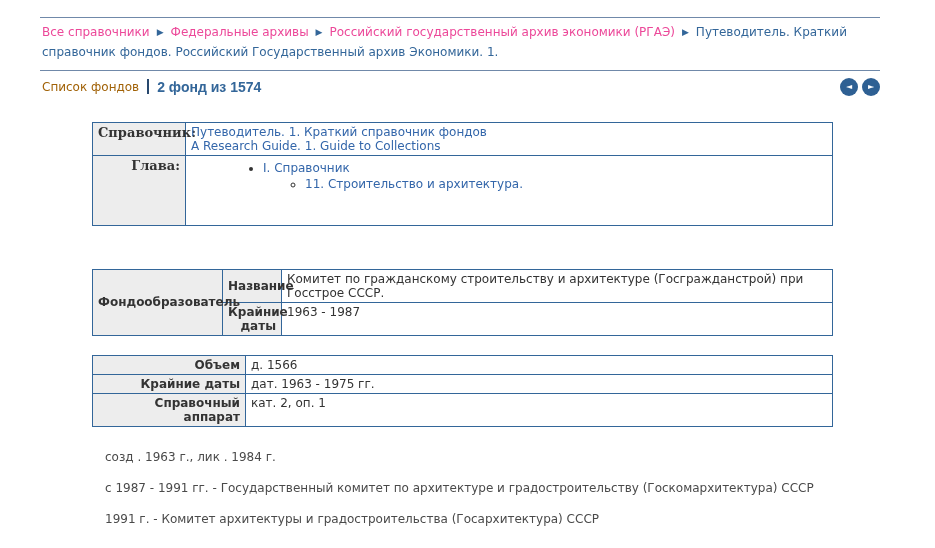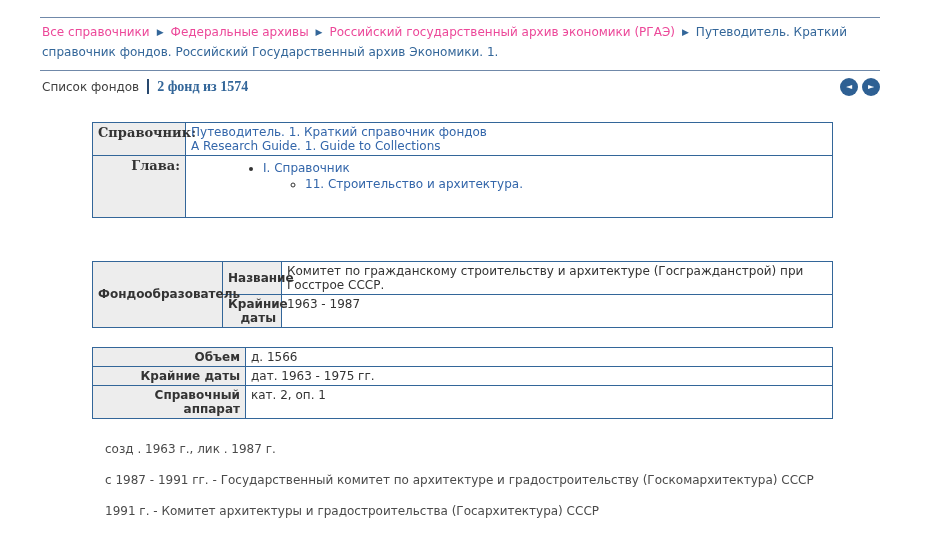--- a/index.html
+++ b/index.html
@@ -25,24 +25,24 @@
     color: #336699; font-size: 9px;
     margin: 0 7px; position: relative; top: -1px;
   }
 
   
   .list-header {
     display: flex; justify-content: space-between; align-items: center;
     margin-top: 7px; padding-left: 2px;
   }
   .lh-left { display: flex; align-items: center; }
-  .fond-list-link { color: #404040; text-decoration: none; cursor: pointer; }
+  .fond-list-link { color: #a16207; text-decoration: none; cursor: pointer; }
   .pipe { width: 2px; height: 15px; background: #28486e; margin: 0 8px; }
   .fond-position {
-    font-family: Liberation Serif, serif;
+    font-family: Liberation Sans, sans-serif;
     font-weight: bold; font-size: 14px; color: #336699;
   }
   .lh-nav { display: flex; gap: 4px; }
   .nav-btn {
     width: 18px; height: 18px; border-radius: 50%;
     background: #2e6093; color: #ffffff;
     display: flex; align-items: center; justify-content: center;
     font-size: 8px; line-height: 1; cursor: pointer;
   }
   .nav-btn .glyph { position: relative; top: 0px; }
@@ -51,21 +51,21 @@
   .info-table { border-collapse: collapse; width: 741px; margin-left: 52px; table-layout: fixed; }
   .info-table td { border: 1px solid #336699; padding: 2px 5px; vertical-align: top; color: #333; }
   .lbl { background: #ededed; font-weight: bold; text-align: right; }
   .serif-lbl {
     font-family: "DejaVu Serif", "Liberation Serif", serif;
     font-size: 13px; color: #336699;
   }
   .t1 { margin-top: 26px; }
   .t1 .lbl { width: 93px; }
   .blue-link { color: #3366aa; text-decoration: none; cursor: pointer; }
-  .chapter-list { margin: 3px 0 24px 0; padding-left: 72px; list-style-type: disc; }
+  .chapter-list { margin: 3px 0 32px 0; padding-left: 72px; list-style-type: disc; }
   .chapter-list ul { margin: 2px 0 0 0; padding-left: 42px; list-style-type: circle; }
   .chapter-list li { margin: 1px 0; }
 
   .t2 { margin-top: 43px; }
   .t2 .group-lbl { width: 130px; text-align: right; vertical-align: middle; }
   .t2 .sub-lbl { width: 59px; text-align: right; vertical-align: middle; }
 
   .t3 { margin-top: 19px; }
   .t3 .lbl { width: 153px; }
 
@@ -154,19 +154,19 @@
       <td>дат. 1963 - 1975 гг.</td>
     </tr>
     <tr>
       <td class="lbl">Справочный аппарат</td>
       <td>кат. 2, оп. 1</td>
     </tr>
   </tbody>
     </table>
 
   <div class="history">
-    <p>созд . 1963 г., лик . 1987 г.</p>
+    <p>созд . 1963 г., лик . 1984 г.</p>
     <p>с 1987 - 1991 гг. - Государственный комитет по архитектуре и градостроительству (Госкомархитектура) СССР</p>
     <p>1991 г. - Комитет архитектуры и градостроительства (Госархитектура) СССР</p>
 
   </div>
 
 </div>
 
 </body></html>

